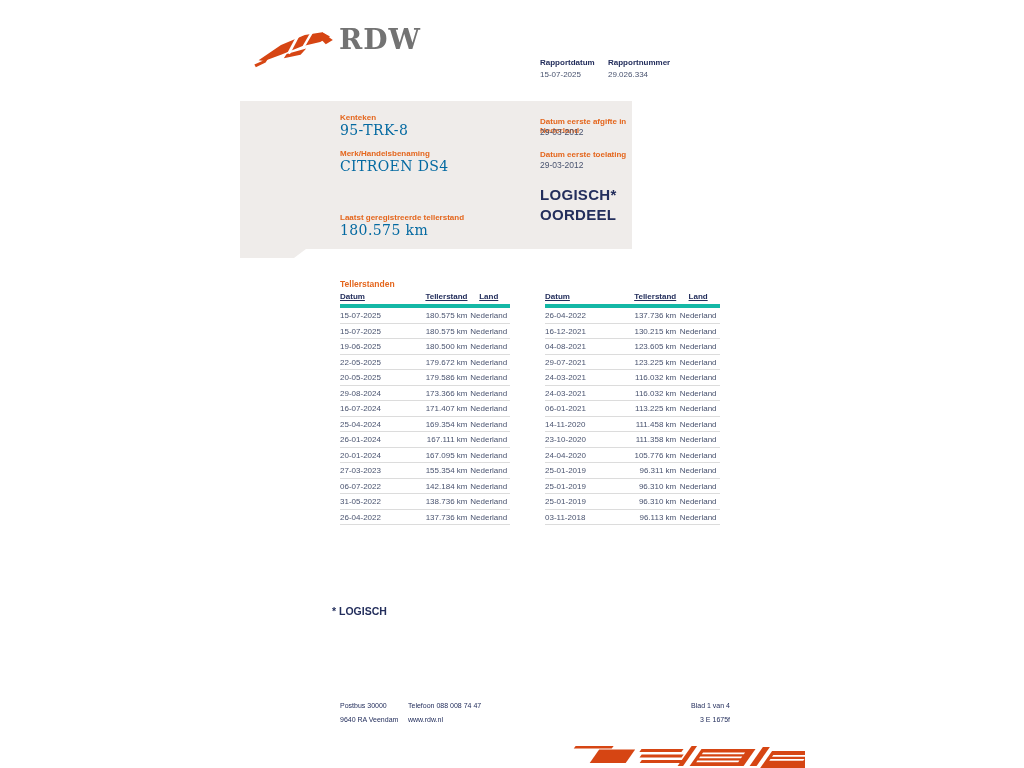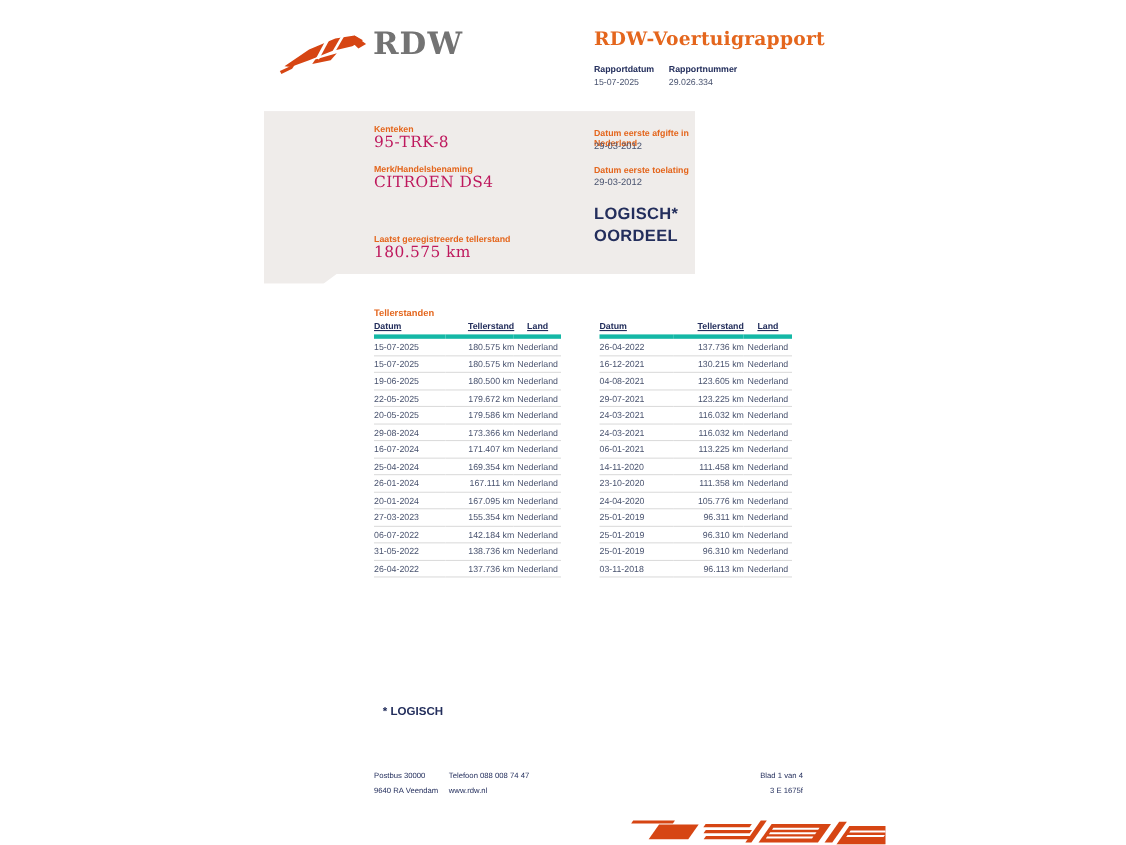--- a/index.html
+++ b/index.html
@@ -22,21 +22,21 @@
   .meta-label { font-size:8px; font-weight:bold; color:#232E5C; }
   .meta-value { font-size:8px; color:#49536F; }
 
   
   .summary-box {
     left:240px; top:101px; width:392px; height:157px; background:#EFECEA;
     clip-path: polygon(0 0, 100% 0, 100% calc(100% - 9px), 66px calc(100% - 9px), 54px 100%, 0 100%);
   }
   .field-label { font-size:8px; font-weight:bold; color:#E4661D; }
   .field-value-lg {
-    font-family:"DejaVu Serif", serif; font-size:14px; color:#be185d; letter-spacing:0.4px;
+    font-family:"DejaVu Serif", serif; font-size:14px; color:#0369a1; letter-spacing:0.4px;
   }
   .field-value-sm { font-size:8.5px; color:#49536F; }
   .oordeel { font-size:15px; font-weight:bold; color:#232E5C; line-height:20px; letter-spacing:0.3px; }
 
   
   .nap { width:56px; height:32px; }
   .nap-yellow { position:absolute; left:3px; top:9px; width:49px; height:15px;
     background:#FFD21E; transform:rotate(-4deg); }
   .nap-tile { position:absolute; width:13px; height:13px; background:#1B2138; color:#ffffff;
     font-size:9px; font-weight:bold; display:flex; align-items:center; justify-content:center;
@@ -79,21 +79,20 @@
   <svg class="abs" style="left:253px; top:22px;" width="84" height="50" viewBox="0 0 120 70">
     <polygon fill="#D64513" points="2,60 22,51 18,57 4,64"></polygon>
     <polygon fill="#D64513" points="8,54 40,32 74,18 99,14 110,20 96,28 70,34 40,46 16,55"></polygon>
     <polygon fill="#D64513" points="99,14 114,25 104,31 96,23"></polygon>
     <polygon fill="#D64513" points="48,45 76,37 68,46 44,51"></polygon>
     <rect x="56" y="16" width="4" height="30" fill="#ffffff" transform="rotate(28 58 31)"></rect>
     <rect x="76" y="12" width="3.4" height="26" fill="#ffffff" transform="rotate(30 77 25)"></rect>
   </svg>
   <div class="abs brand-word" style="left:339px; top:23px;">RDW</div>
 
-  <div class="abs doc-title" style="left:540px; top:26px;">RDW-Voertuigrapport</div>
   <div class="abs meta-label" style="left:540px; top:58px;">Rapportdatum</div>
   <div class="abs meta-label" style="left:608px; top:58px;">Rapportnummer</div>
   <div class="abs meta-value" style="left:540px; top:70px;">15-07-2025</div>
   <div class="abs meta-value" style="left:608px; top:70px;">29.026.334</div>
 
   <div class="abs summary-box">
     <div class="abs field-label" style="left:100px; top:12px;">Kenteken</div>
     <div class="abs field-value-lg" style="left:100px; top:21px;">95-TRK-8</div>
 
     <div class="abs field-label" style="left:100px; top:48px;">Merk/Handelsbenaming</div>
@@ -291,21 +290,21 @@
           <td>Nederland</td>
         </tr>
         <tr>
           <td>03-11-2018</td>
           <td>96.113 km</td>
           <td>Nederland</td>
         </tr>
       </tbody>
   </table>
 
-  <div class="abs note-title" style="left:348px; top:605px;margin-top:36px;">* LOGISCH</div>
+  <div class="abs note-title" style="left:332px; top:605px;">* LOGISCH</div>
 
   <div class="abs foot" style="left:340px; top:699px;">
     <div>Postbus 30000</div>
     <div>9640 RA Veendam</div>
   </div>
   <div class="abs foot" style="left:408px; top:699px;">
     <div>Telefoon 088 008 74 47</div>
     <div>www.rdw.nl</div>
   </div>
   <div class="abs foot foot-right" style="left:630px; top:699px; width:100px;">

